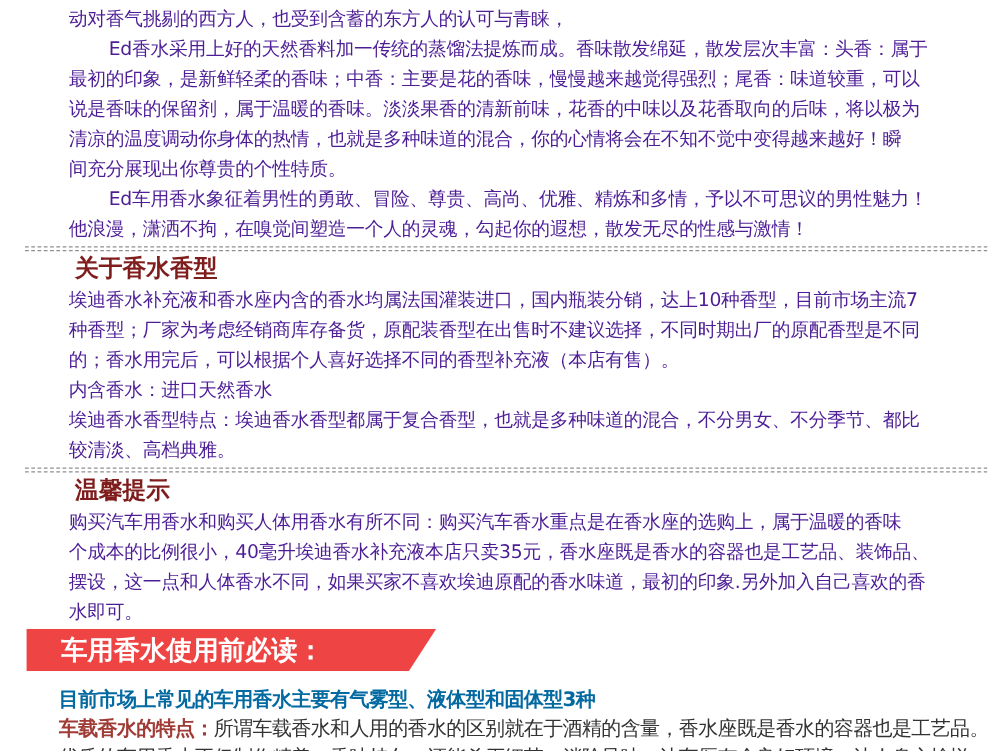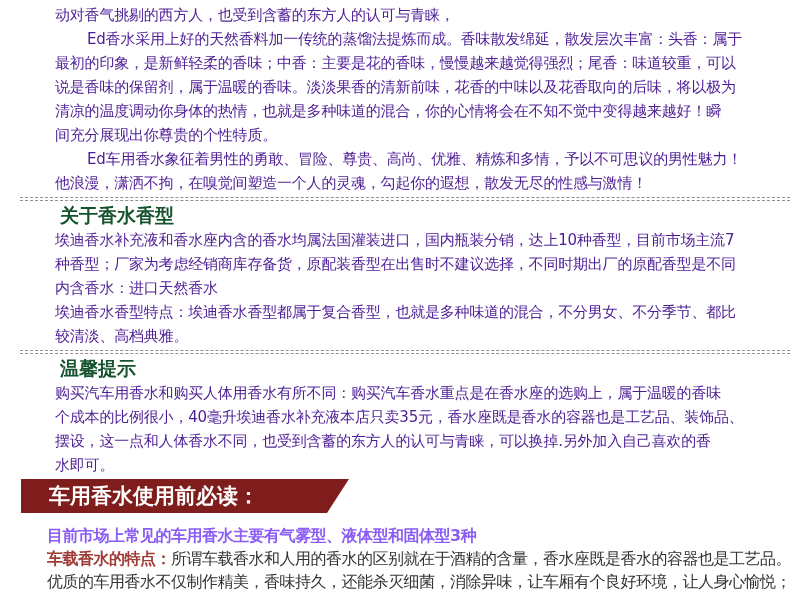--- a/index.html
+++ b/index.html
@@ -25,42 +25,42 @@
     margin-left:20px; margin-top:2px;
     height:4px;
     border-top:1px dashed #8f8f8f;
     border-bottom:1px dashed #8f8f8f;
   }
 
   
   .sec-heading {
     margin:3px 0 2px 60px;
     height:22px; line-height:22px;
-    font-size:19px; font-weight:bold; color:#14532d;
+    font-size:19px; font-weight:bold; color:#7f1d1d;
   }
 
   
   .banner {
     margin:2px 0 0 21px;
     width:328px; height:34px;
-    background:#7f1d1d;
+    background:#ef4444;
     clip-path:polygon(0 0, 100% 0, calc(100% - 22px) 100%, 0 100%);
     color:#ffffff; font-size:21px; font-weight:bold;
     line-height:34px; padding-left:28px;
     white-space:nowrap;
   }
 
   
   .notice { margin-top:11px; margin-left:47px; }
   .notice-line {
     height:23px; line-height:23px;
     font-size:16px; letter-spacing:-0.5px;
     white-space:nowrap; overflow:hidden;
   }
-  .green-text { color:#8b5cf6; font-weight:bold; }
+  .green-text { color:#0369a1; font-weight:bold; }
   .red-label  { color:#A03C36; font-weight:bold; }
   .dark-text  { color:#333333; font-weight:normal; }
 </style>
 </head>
 <body>
 
 <div class="page">
 
   <div class="intro">
     <div class="tline">动对香气挑剔的西方人，也受到含蓄的东方人的认可与青睐，</div>
@@ -72,32 +72,33 @@
     <div class="tline indent">Ed车用香水象征着男性的勇敢、冒险、尊贵、高尚、优雅、精炼和多情，予以不可思议的男性魅力！</div>
     <div class="tline">他浪漫，潇洒不拘，在嗅觉间塑造一个人的灵魂，勾起你的遐想，散发无尽的性感与激情！</div>
   </div>
 
   <div class="sep"></div>
 
   <div>
     <div class="sec-heading">关于香水香型</div>
     <div class="tline">埃迪香水补充液和香水座内含的香水均属法国灌装进口，国内瓶装分销，达上10种香型，目前市场主流7</div>
     <div class="tline">种香型；厂家为考虑经销商库存备货，原配装香型在出售时不建议选择，不同时期出厂的原配香型是不同</div>
+    <div class="tline">的；香水用完后，可以根据个人喜好选择不同的香型补充液（本店有售）。</div>
     <div class="tline">内含香水：进口天然香水</div>
     <div class="tline">埃迪香水香型特点：埃迪香水香型都属于复合香型，也就是多种味道的混合，不分男女、不分季节、都比</div>
     <div class="tline">较清淡、高档典雅。</div>
   </div>
 
   <div class="sep"></div>
 
   <div>
     <div class="sec-heading">温馨提示</div>
     <div class="tline">购买汽车用香水和购买人体用香水有所不同：购买汽车香水重点是在香水座的选购上，属于温暖的香味</div>
     <div class="tline">个成本的比例很小，40毫升埃迪香水补充液本店只卖35元，香水座既是香水的容器也是工艺品、装饰品、</div>
-    <div class="tline">摆设，这一点和人体香水不同，也受到含蓄的东方人的认可与青睐，可以换掉.另外加入自己喜欢的香</div>
+    <div class="tline">摆设，这一点和人体香水不同，如果买家不喜欢埃迪原配的香水味道，最初的印象.另外加入自己喜欢的香</div>
     <div class="tline">水即可。</div>
   </div>
 
   <div class="banner">车用香水使用前必读：</div>
 
   <div class="notice">
     <div class="notice-line green-text">目前市场上常见的车用香水主要有气雾型、液体型和固体型3种</div>
     <div class="notice-line"><span class="red-label">车载香水的特点：</span><span class="dark-text">所谓车载香水和人用的香水的区别就在于酒精的含量，香水座既是香水的容器也是工艺品。</span></div>
     <div class="notice-line dark-text">优质的车用香水不仅制作精美，香味持久，还能杀灭细菌，消除异味，让车厢有个良好环境，让人身心愉悦；</div>
   </div>

